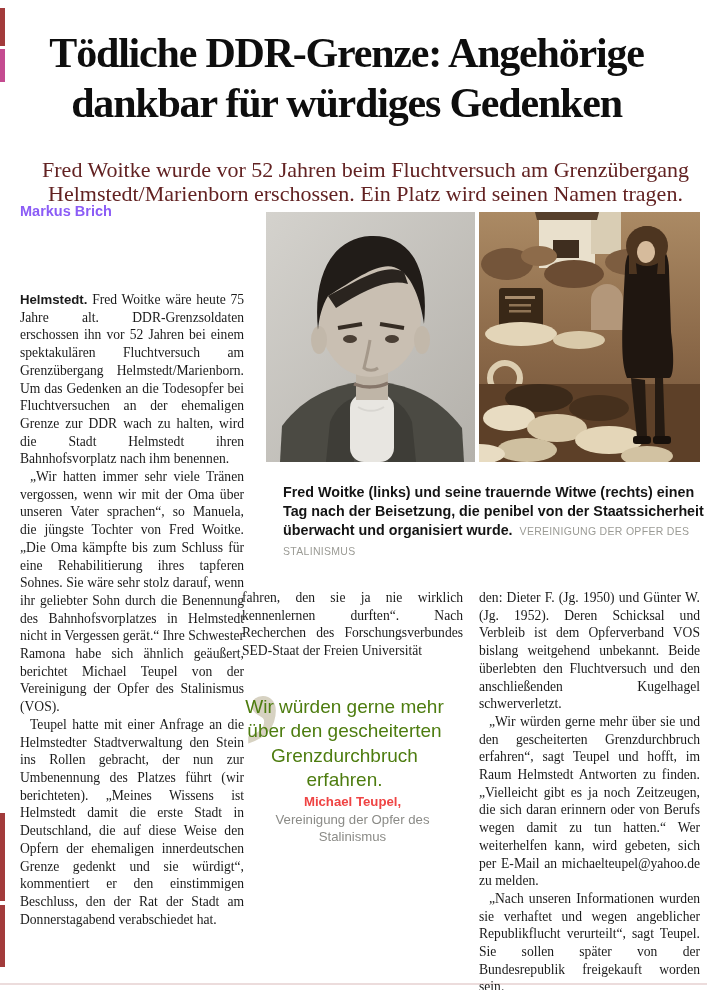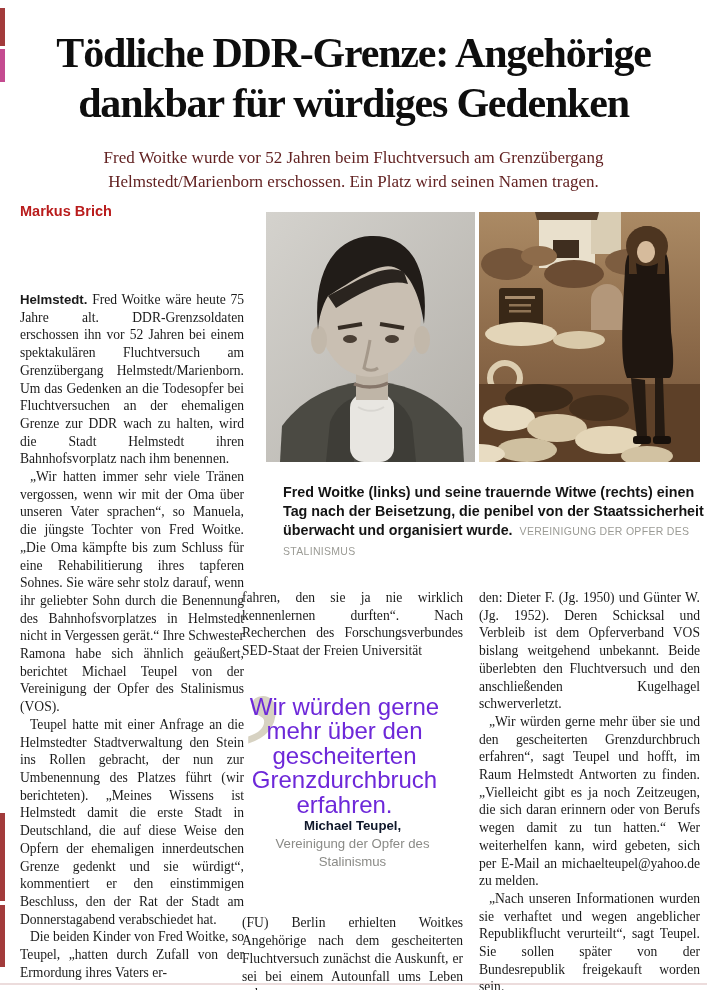--- a/index.html
+++ b/index.html
@@ -6,26 +6,26 @@
   .page{position:relative;width:707px;height:990px;background:#ffffff;overflow:hidden;
         font-family:"Liberation Serif",serif;color:#1a1a1a;}
   
   .edge{position:absolute;left:0;width:5px;}
   .edge.red1{top:8px;height:38px;background:#a23b3b;}
   .edge.mag{top:49px;height:33px;background:#c44b90;}
   .edge.red2{top:813px;height:88px;background:#a23b3b;}
   .edge.red3{top:905px;height:62px;background:#a23b3b;}
   .bottom-rule{position:absolute;left:0;right:0;top:983px;height:2px;background:#ecdcdc;}
 
-  .headline{position:absolute;top:28px;left:8px;width:691px;margin:0;text-align:center;
+  .headline{position:absolute;top:28px;left:1px;width:691px;margin:0;text-align:center;
             font-size:42px;line-height:50px;font-weight:bold;letter-spacing:-1.2px;color:#0e0e0e;}
-  .subhead{position:absolute;top:146px;left:30px;width:647px;margin:0;text-align:center;
-           font-size:17px;line-height:24px;color:#622222;}
+  .subhead{position:absolute;top:146px;left:30px;width:647px;margin:12px;text-align:center;
+           font-size:22px;line-height:24px;color:#622222;}
   .byline{position:absolute;top:203px;left:20px;font-family:"Liberation Sans",sans-serif;
-          font-weight:bold;font-size:14.5px;color:#b91c1c;}
+          font-weight:bold;font-size:14.5px;color:#8b5cf6;}
 
   .col{position:absolute;text-align:justify;font-size:13.6px;line-height:17.7px;overflow:hidden;margin-top:48px;}
   .col p{margin:0;}
   .col p.ind{text-indent:10px;}
   .col1{left:20px;top:243px;width:224px;height:742px;}
   .col2{left:242px;top:541px;width:221px;height:446px;}
   .col3{left:479px;top:541px;width:221px;height:446px;font-family:Liberation Serif, serif;}
   .lead-loc{font-family:"Liberation Sans",sans-serif;font-weight:bold;font-size:13.2px;}
 
   .photo-block{position:absolute;left:266px;top:212px;width:434px;height:250px;display:flex;gap:4px;}
@@ -34,22 +34,22 @@
            font-family:"Liberation Sans",sans-serif;font-weight:bold;
            font-size:14.3px;line-height:19px;color:#141414;}
   .credit{font-weight:normal;font-size:10.5px;color:#9b9b95;letter-spacing:.3px;margin-left:7px;}
 
   .pullquote{position:relative;margin:31px 0 44px 0;padding-top:4px;
              font-family:"Liberation Sans",sans-serif;text-align:center;}
   .quote-glyph{position:absolute;left:-10px;top:-14px;z-index:0;pointer-events:none;}
   .quote-glyph::before{content:"\2019";font-family:"Liberation Serif",serif;
              font-size:185px;line-height:160px;color:#d7d2c2;}
   .quote-text{position:relative;z-index:1;margin:0 auto 10px auto;max-width:205px;
-             font-size:24px;line-height:24.5px;color:#6d28d9;text-align:center;}
-  .quote-attr{position:relative;z-index:1;margin:0;font-size:13.2px;font-weight:bold;color:#0f172a;}
+             font-size:19px;line-height:24.5px;color:#4d7c0f;text-align:center;}
+  .quote-attr{position:relative;z-index:1;margin:0;font-size:13.2px;font-weight:bold;color:#ef4444;}
   .quote-org{position:relative;z-index:1;margin:2px 0 0 0;font-size:13.2px;color:#8b8b87;}
 </style>
 </head>
 <body>
 
 <div class="page">
 
   <div class="edge red1"></div>
   <div class="edge mag"></div>
   <div class="edge red2"></div>
@@ -59,21 +59,20 @@
   <h1 class="headline">Tödliche DDR-Grenze: Angehörige dankbar für würdiges Gedenken</h1>
   <p class="subhead">Fred Woitke wurde vor 52 Jahren beim Fluchtversuch am Grenzübergang Helmstedt/Marienborn erschossen. Ein Platz wird seinen Namen tragen.</p>
   <div class="byline">Markus Brich</div>
 
   <div class="col col1">
     <p>
       <span class="lead-loc">Helmstedt.</span><span> Fred Woitke wäre heute 75 Jahre alt. DDR-Grenzsoldaten erschossen ihn vor 52 Jahren bei einem spektakulären Fluchtversuch am Grenzübergang Helmstedt/Marienborn. Um das Gedenken an die Todesopfer bei Fluchtversuchen an der ehemaligen Grenze zur DDR wach zu halten, wird die Stadt Helmstedt ihren Bahnhofsvorplatz nach ihm benennen.</span>
     </p>
     <p class="ind">„Wir hatten immer sehr viele Tränen vergossen, wenn wir mit der Oma über unseren Vater sprachen“, so Manuela, die jüngste Tochter von Fred Woitke. „Die Oma kämpfte bis zum Schluss für eine Rehabilitierung ihres tapferen Sohnes. Sie wäre sehr stolz darauf, wenn ihr geliebter Sohn durch die Benennung des Bahnhofsvorplatzes in Helmstedt nicht in Vergessen gerät.“ Ihre Schwester Ramona habe sich ähnlich geäußert, berichtet Michael Teupel von der Vereinigung der Opfer des Stalinismus (VOS).</p>
     <p class="ind">Teupel hatte mit einer Anfrage an die Helmstedter Stadtverwaltung den Stein ins Rollen gebracht, der nun zur Umbenennung des Platzes führt (wir berichteten). „Meines Wissens ist Helmstedt damit die erste Stadt in Deutschland, die auf diese Weise den Opfern der ehemaligen innerdeutschen Grenze gedenkt und sie würdigt“, kommentiert er den einstimmigen Beschluss, den der Rat der Stadt am Donnerstagabend verabschiedet hat.</p>
-    <p class="ind">Die beiden Kinder von Fred Woitke, so Teupel, „hatten durch Zufall von der Ermordung ihres Vaters er-</p>
   </div>
 
   <div class="photo-block">
 
     <svg width="209" height="250" viewBox="0 0 209 250">
       <defs>
         <linearGradient id="bgL" x1="0" y1="0" x2="1" y2="1">
           <stop offset="0" stop-color="#d4d2cd"></stop>
             <stop offset="1" stop-color="#b4b1ab"></stop>
         </linearGradient>
@@ -146,21 +145,20 @@
   <p class="caption"><span>Fred Woitke (links) und seine trauernde Witwe (rechts) einen Tag nach der Beisetzung, die penibel von der Staatssicherheit überwacht und organisiert wurde.</span><span class="credit">VEREINIGUNG DER OPFER DES STALINISMUS</span></p>
 
   <div class="col col2">
     <p>fahren, den sie ja nie wirklich kennenlernen durften“. Nach Recherchen des Forschungsverbundes SED-Staat der Freien Universität</p>
     <div class="pullquote">
       <span class="quote-glyph"></span>
       <p class="quote-text">Wir würden gerne mehr über den gescheiterten Grenzdurchbruch erfahren.</p>
       <p class="quote-attr">Michael Teupel,</p>
       <p class="quote-org">Vereinigung der Opfer des Stalinismus</p>
     </div>
-    <p>(FU) Berlin erhielten Woitkes Angehörige nach dem gescheiterten Fluchtversuch zunächst die Auskunft, er sei bei einem Autounfall ums Leben gekommen.</p>
   </div>
 
   <div class="col col3">
     <p>den: Dieter F. (Jg. 1950) und Günter W. (Jg. 1952). Deren Schicksal und Verbleib ist dem Opferverband VOS bislang weitgehend unbekannt. Beide überlebten den Fluchtversuch und den anschließenden Kugelhagel schwerverletzt.</p>
     <p class="ind">„Wir würden gerne mehr über sie und den gescheiterten Grenzdurchbruch erfahren“, sagt Teupel und hofft, im Raum Helmstedt Antworten zu finden. „Vielleicht gibt es ja noch Zeitzeugen, die sich daran erinnern oder von Berufs wegen damit zu tun hatten.“ Wer weiterhelfen kann, wird gebeten, sich per E-Mail an michaelteupel@yahoo.de zu melden.</p>
     <p class="ind">„Nach unseren Informationen wurden sie verhaftet und wegen angeblicher Republikflucht verurteilt“, sagt Teupel. Sie sollen später von der Bundesrepublik freigekauft worden sein.</p>
   </div>
 
 </div>
 

